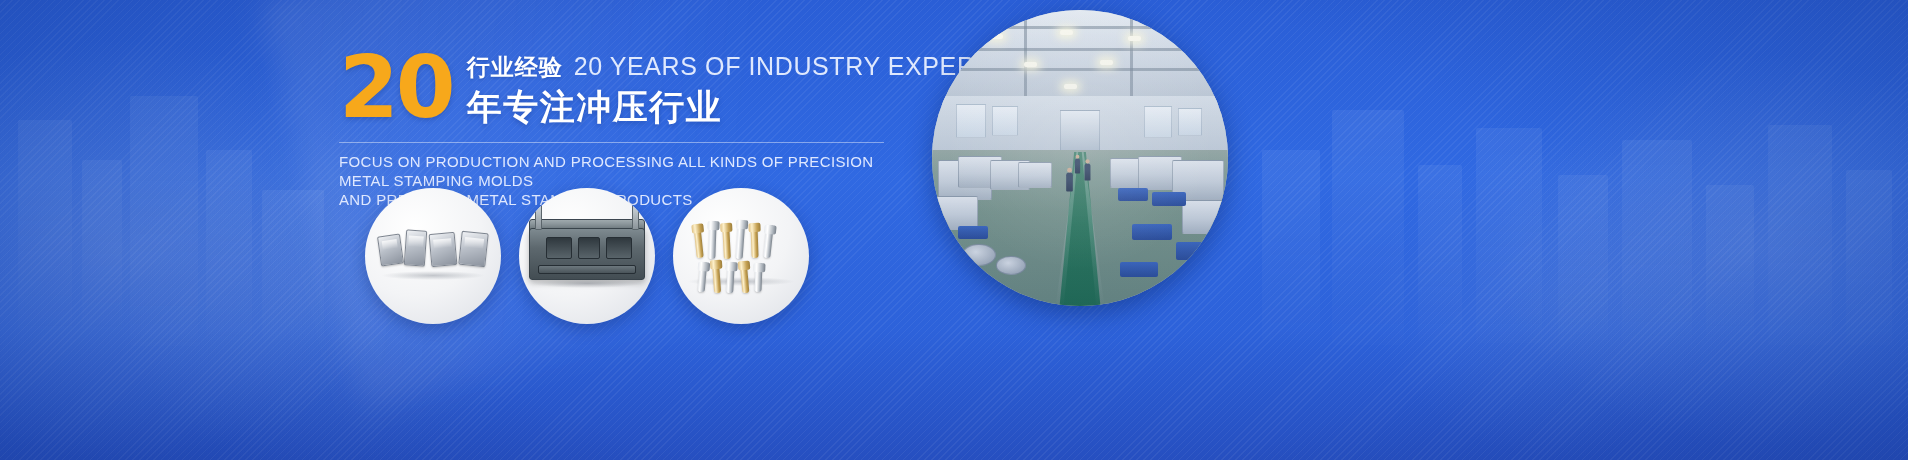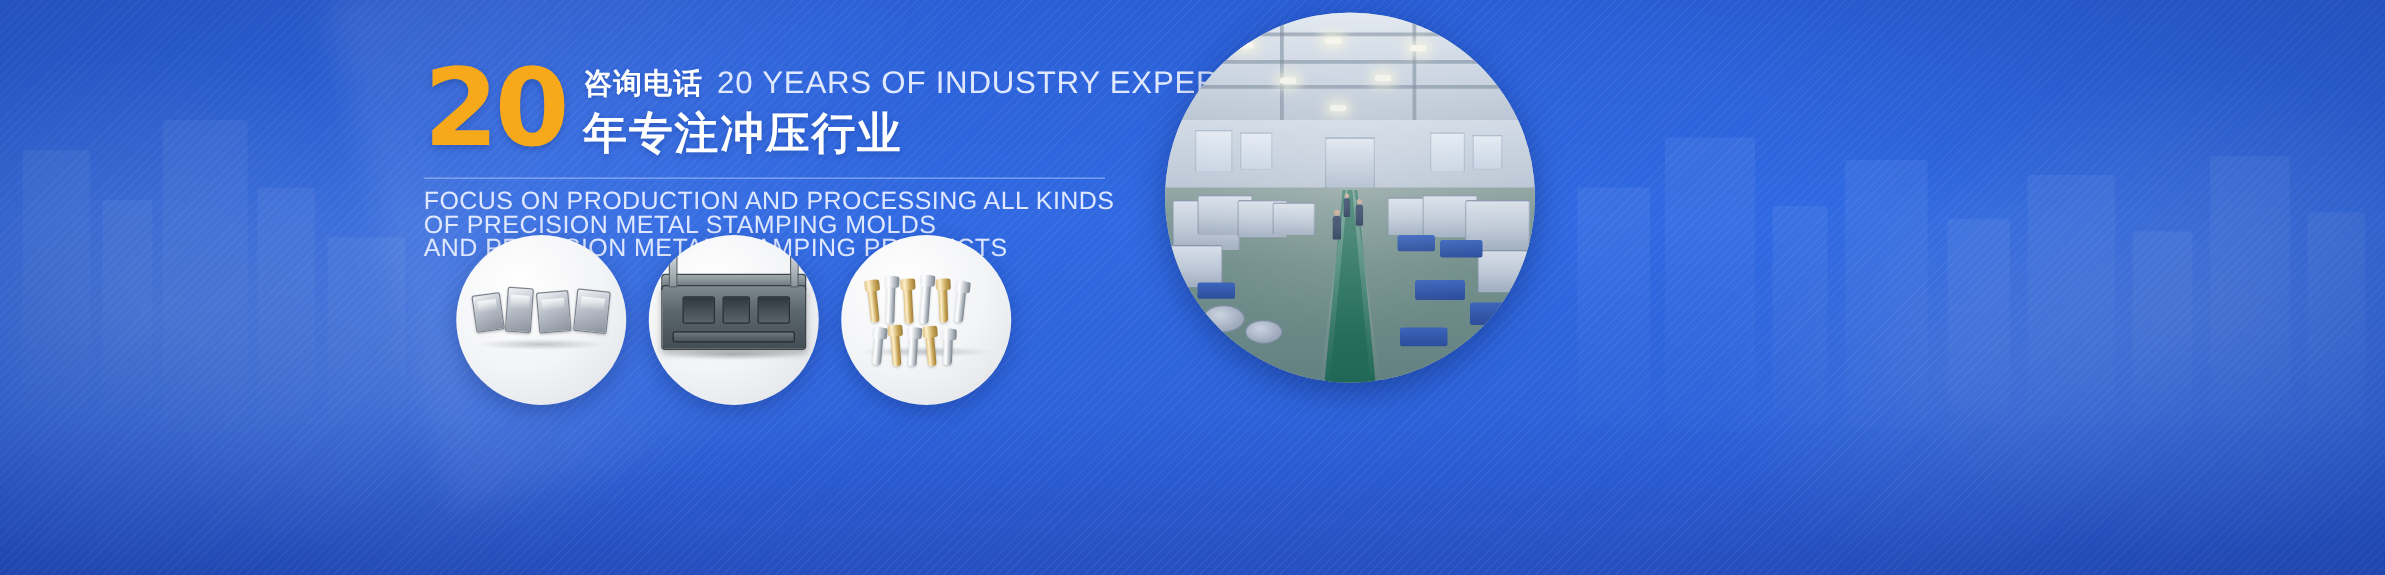--- a/index.html
+++ b/index.html
@@ -157,21 +157,21 @@
 
   .divider {
     margin: 15px 0 9px;
     width: 545px;
     height: 1px;
     background: rgba(255,255,255,0.42);
   }
 
   .sub-en {
     font-family: "Liberation Sans", sans-serif;
-    font-size: 20px;
+    font-size: 15px;
     line-height: 19px;
     letter-spacing: .35px;
     color: #dfe8ff;
     max-width: 560px;
   }
   .sub-en span { display: block; }
 
   
   .products {
     position: absolute;
@@ -415,21 +415,21 @@
   <div class="bg-hatch"></div>
   <div class="bg-vignette"></div>
 
   <div class="copy">
 
     <div class="headline-row">
       <div class="big-20">20</div>
 
       <div class="headline-text">
         <div class="line-a">
-          <span class="cn-small">咨询电话</span>
+          <span class="cn-small">行业经验</span>
           <span class="en-small">20 YEARS OF INDUSTRY EXPERIENCE</span>
         </div>
 
         <div class="line-b">
           <span class="cn-big">年专注冲压行业</span>
         </div>
       </div>
     </div>
 
     <div class="divider"></div>

